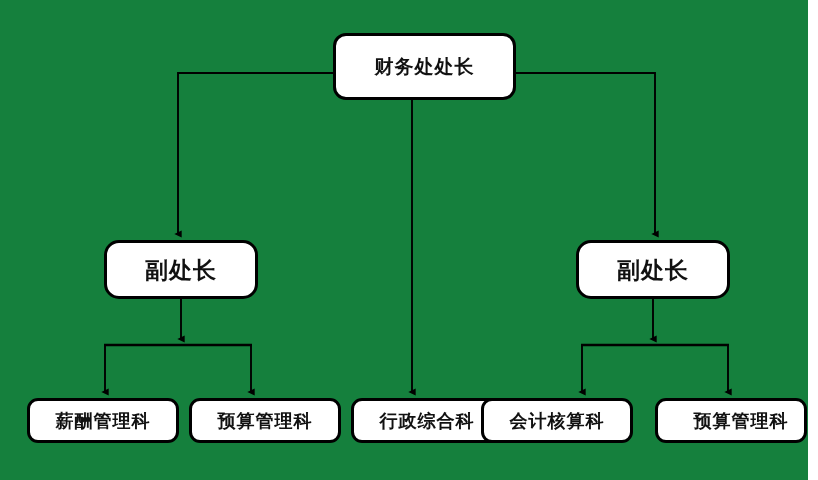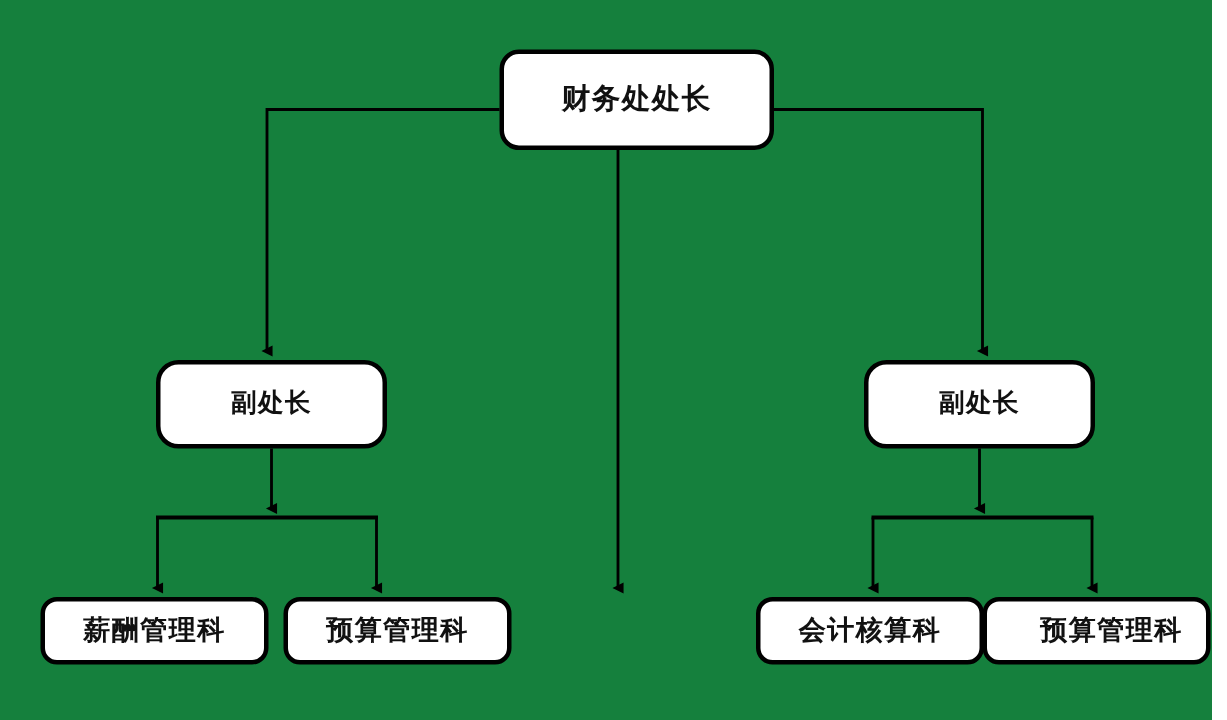--- a/index.html
+++ b/index.html
@@ -47,34 +47,34 @@
     height: 67px;
     border-radius: 13px;
   }
   .node-root .node-label { font-size: 19px; }
   .node-mid {
     top: 240px;
     width: 154px;
     height: 59px;
     border-radius: 15px;
   }
-  .node-mid .node-label { font-size: 17px; }
+  .node-mid .node-label { font-size: 23px; }
   .node-mid-left  { left: 104px; }
   .node-mid-right { left: 576px; }
   .node-leaf {
     top: 398px;
     width: 152px;
     height: 45px;
     border-radius: 11px;
   }
   .node-leaf .node-label { font-size: 18px; }
   .leaf-0 { left: 27px; }
   .leaf-1 { left: 189px; }
   .leaf-2 { left: 351px; }
-  .leaf-3 { left: 504px; }
+  .leaf-3 { left: 481px; }
   .leaf-4 { left: 655px; padding-left: 20px; }
 </style>
 </head>
 <body>
 
 <div id="chart-canvas">
 
   <svg id="connector-layer" viewBox="0 0 818 480" width="818" height="480" aria-hidden="true">
     <defs>
       <marker id="arrowhead" markerWidth="9" markerHeight="9" refX="4.2" refY="4.3" orient="auto" markerUnits="userSpaceOnUse">
@@ -112,20 +112,23 @@
   </div>
 
   <div class="node node-leaf leaf-0">
     <span class="node-label">薪酬管理科</span>
   </div>
 
   <div class="node node-leaf leaf-1">
     <span class="node-label">预算管理科</span>
   </div>
 
+  <div class="node node-leaf leaf-2">
+    <span class="node-label">行政综合科</span>
+  </div>
 
   <div class="node node-leaf leaf-3">
     <span class="node-label">会计核算科</span>
   </div>
 
   <div class="node node-leaf leaf-4">
     <span class="node-label">预算管理科</span>
   </div>
 
 </div>

